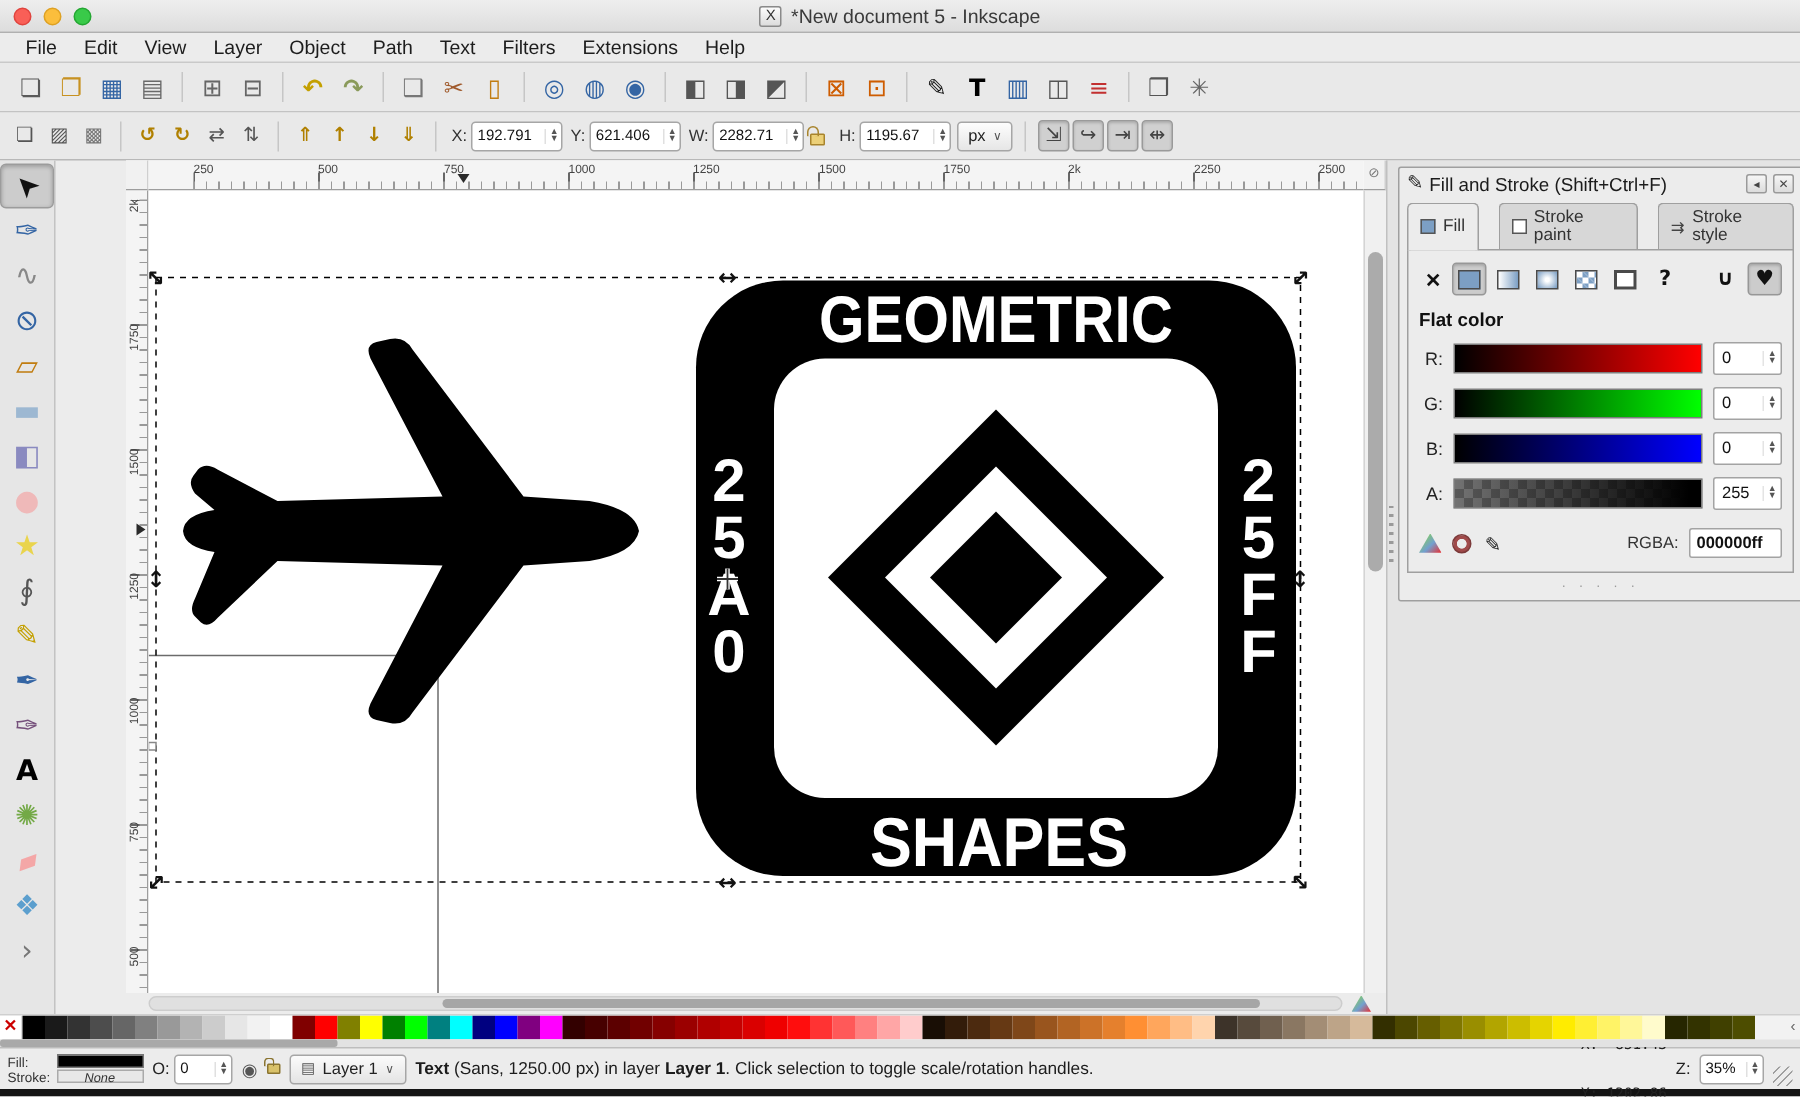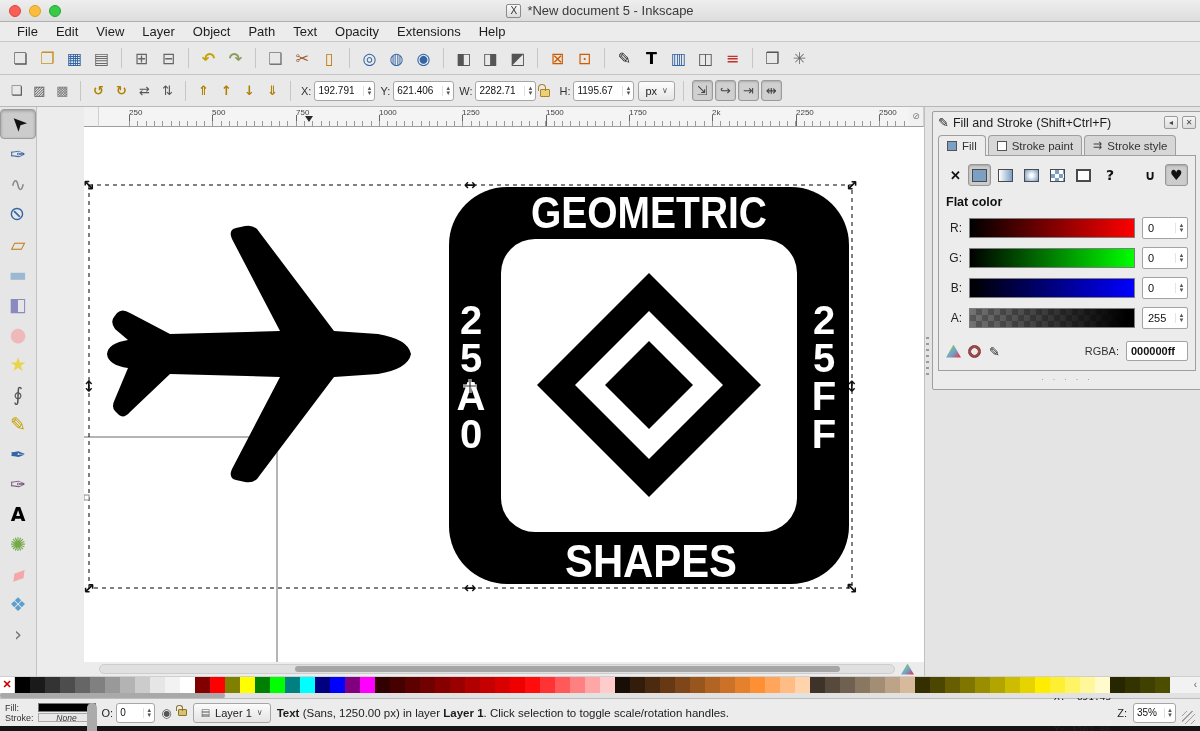--- a/index.html
+++ b/index.html
@@ -48,21 +48,21 @@
 
 .canvas-zone { width:840px; display:flex; flex-direction:column; background:#ffffff;margin-left:47px; }
 .ruler-row { height:20px; display:flex; }
 .corner { width:15px; height:20px; background:#f1f1f1; border-bottom:1px solid #9d9d9d; border-right:1px solid #cfcfcf; font-size:9px; color:#777; text-align:center; line-height:18px; font-family:"DejaVu Sans",sans-serif; }
 .hruler { width:810px; position:relative; background:#f4f4f4; border-bottom:1px solid #9d9d9d; background-image:
   repeating-linear-gradient(90deg,#999 0 1px,transparent 1px 8.33px),
   repeating-linear-gradient(90deg,#666 0 1px,transparent 1px 83.33px);
   background-size:100% 5px,100% 11px; background-position:30px bottom,30px bottom; background-repeat:no-repeat; }
 .rlab { position:absolute; top:1px; font-size:8px; color:#444; }
 .hmark { position:absolute; left:206px; top:9px; border-left:4px solid transparent; border-right:4px solid transparent; border-top:6px solid #2a2a2a; }
-.canvas-row { display:flex; height:535px;flex-direction:column; }
+.canvas-row { display:flex; height:535px; }
 .vruler { width:15px; position:relative; background:#f4f4f4; border-right:1px solid #9d9d9d; background-image:
   repeating-linear-gradient(180deg,#999 0 1px,transparent 1px 8.33px),
   repeating-linear-gradient(180deg,#666 0 1px,transparent 1px 83.33px);
   background-size:5px 100%,11px 100%; background-position:right 6px,right 6px; background-repeat:no-repeat; }
 .rlabv { position:absolute; left:1px; font-size:8px; color:#444; writing-mode:vertical-rl; transform:rotate(180deg); }
 .vmark { position:absolute; top:222px; right:1px; border-top:4px solid transparent; border-bottom:4px solid transparent; border-left:6px solid #2a2a2a; }
 .canvas { width:810px; height:535px; background:#ffffff; position:relative; overflow:hidden; }
 .canvas svg { position:absolute; inset:0; }
 .vscroll { width:15px; background:#f0f0f0; border-left:1px solid #d4d4d4; position:relative; }
 .vthumb { position:absolute; left:2px; right:2px; top:41px; height:213px; background:#ababab; border-radius:5px; }
@@ -72,21 +72,21 @@
 .cmstri { width:13px; height:11px; margin-left:6px; background:linear-gradient(135deg,#8ae234,#729fcf 55%,#ef2929); clip-path:polygon(0 100%,50% 0,100% 100%); }
 
 
 .panelcol { width:283px; background:#e4e4e4; border-left:1px solid #c0c0c0; position:relative; padding:4px 5px 0 7px; }
 .panelcol::before { content:"�center"; content:""; position:absolute; left:1px; top:230px; width:3px; height:40px; background:repeating-linear-gradient(#9a9a9a 0 2px,transparent 2px 6px); }
 .panel { background:#ececec; border:1px solid #9f9f9f; border-radius:2px; padding-bottom:4px; }
 .phead { display:flex; align-items:center; gap:4px; padding:3px 5px; font-size:12.5px; color:#1b1b1b; }
 .phead .pen { font-family:"DejaVu Sans",sans-serif; font-size:13px; color:#222; }
 .phead .sp { flex:1; }
 .phbtn { width:14px; height:13px; border:1px solid #9a9a9a; background:linear-gradient(#f6f6f6,#dcdcdc); font-size:8px; line-height:11px; text-align:center; border-radius:2px; color:#444; }
-.ptabs { display:flex; padding:0 5px; gap:2px; margin-top:2px; }
+.ptabs { display:flex; padding:0 5px; gap:13px; margin-top:2px; }
 .ptab { border:1px solid #9f9f9f; border-bottom:none; border-radius:4px 4px 0 0; padding:3px 8px 4px; font-size:11.5px; background:#d7d7d7; display:flex; gap:5px; align-items:center; color:#333; }
 .ptab.active { background:#ececec; position:relative; z-index:2; }
 .tabsq { width:10px; height:10px; border:1px solid #555; background:#7c9fc4; }
 .tabsq.hollow { background:#fff; }
 .tabdash { font-size:11px; color:#444; }
 .pbody { border:1px solid #9f9f9f; margin:-1px 5px 0; background:#ececec; padding:7px 7px 9px; position:relative; z-index:1; }
 .ftrow { display:flex; align-items:center; gap:3px; margin:1px 0 9px; }
 .ftx { font-size:13px; font-weight:bold; color:#111; margin:0 4px; }
 .ftbtn { width:25px; height:22px; border-radius:3px; display:flex; align-items:center; justify-content:center; font-family:"DejaVu Sans",sans-serif; }
 .ftbtn.sel { background:#cccccc; border:1px solid #979797; box-shadow:inset 0 1px 2px rgba(0,0,0,.2); }
@@ -183,21 +183,21 @@
 </div>
 
 <div class="menubar" id="menubar">
     <span class="menu-item">File</span>
     <span class="menu-item">Edit</span>
     <span class="menu-item">View</span>
     <span class="menu-item">Layer</span>
     <span class="menu-item">Object</span>
     <span class="menu-item">Path</span>
     <span class="menu-item">Text</span>
-    <span class="menu-item">Opacity</span>
+    <span class="menu-item">Filters</span>
     <span class="menu-item">Extensions</span>
     <span class="menu-item">Help</span>
   </div>
 
 <div class="cmdbar" id="cmdbar">
     <span class="tbtn">❏</span>
     <span class="tbtn" style="color: rgb(199, 145, 33);">❐</span>
     <span class="tbtn" style="color: rgb(52, 101, 164);">▦</span>
     <span class="tbtn" style="color: rgb(106, 106, 106);">▤</span>
     <span class="tsep"></span>

